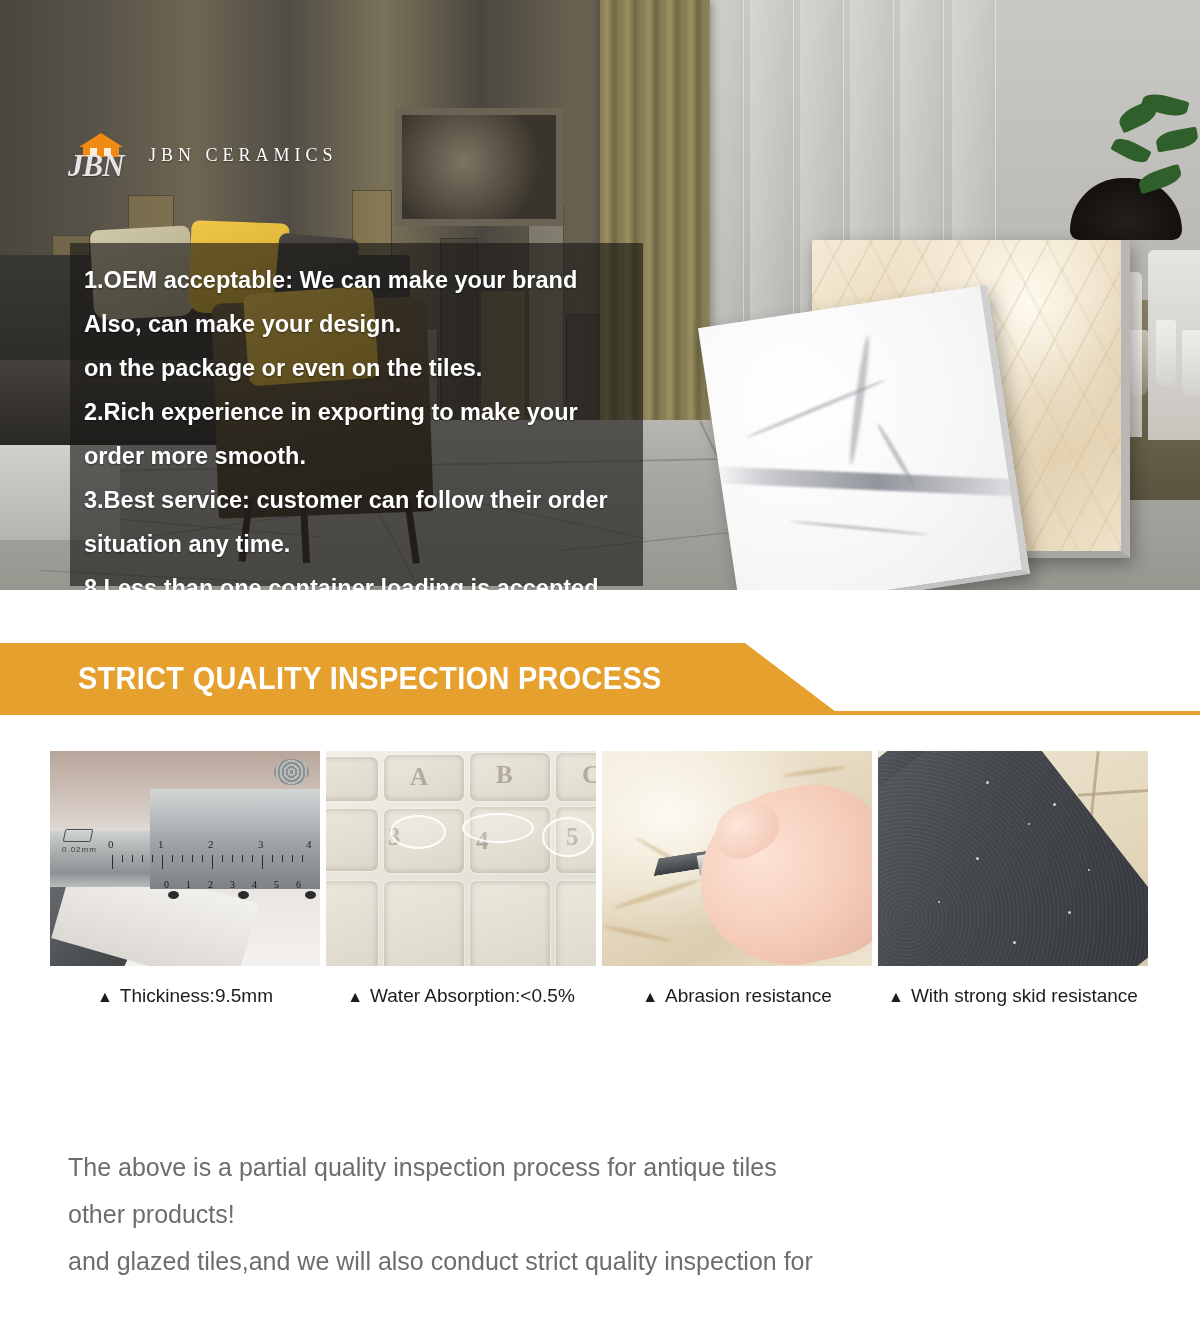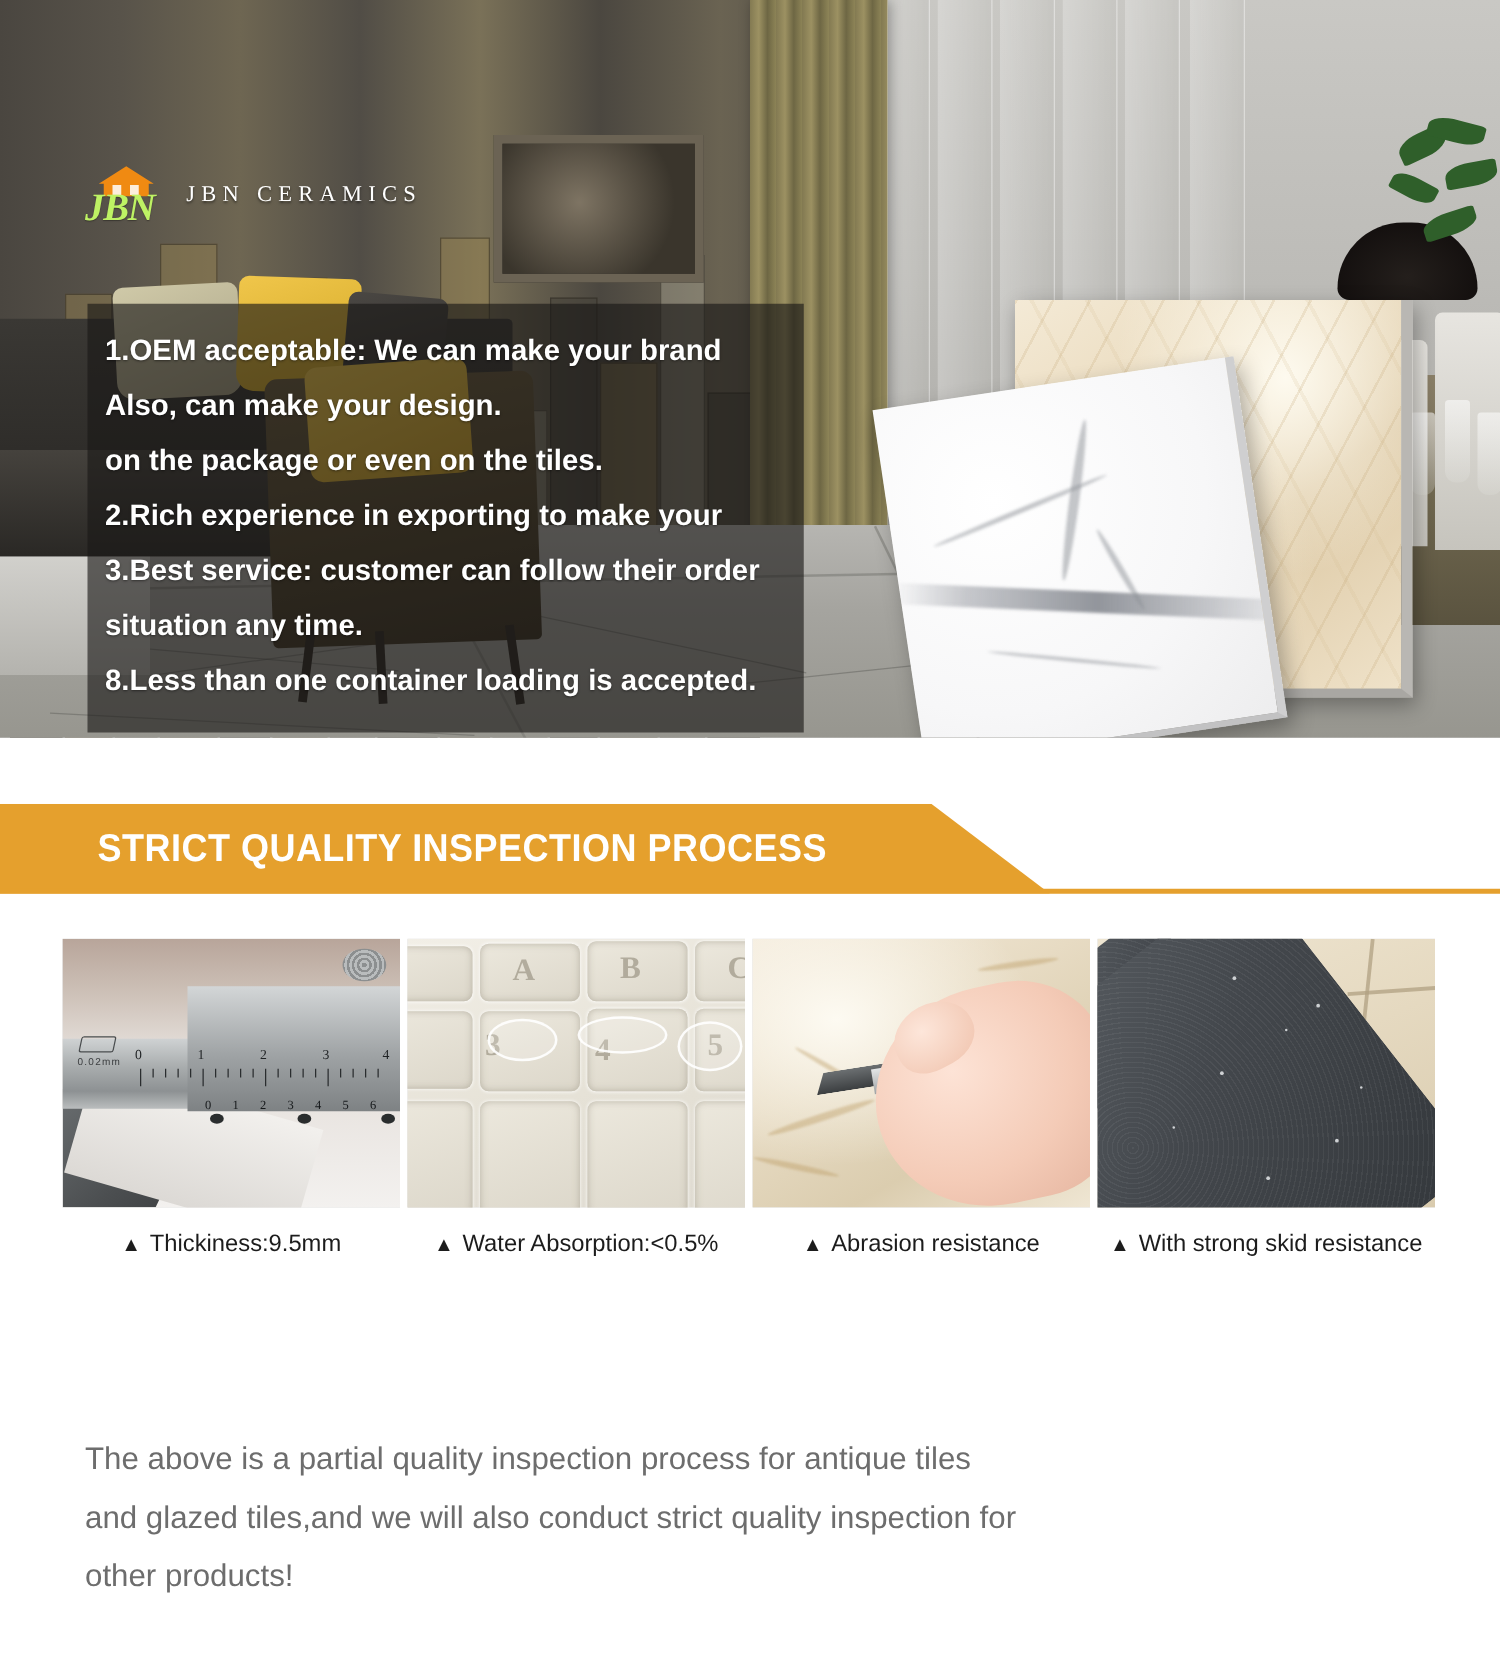--- a/index.html
+++ b/index.html
@@ -186,21 +186,21 @@
     position: absolute; left: 68px; top: 132px;
     display: flex; align-items: center; gap: 13px; z-index: 6;
   }
   .logo-mark { position: relative; width: 68px; height: 50px; }
   .logo-house {
     position: absolute; left: 10px; top: 0; width: 46px; height: 26px;
   }
   .logo-jbn {
     position: absolute; left: 0; bottom: -2px;
     font-size: 31px; font-weight: bold; font-style: italic;
-    color: #bef264; letter-spacing: -1px;
+    color: #e5e5e5; letter-spacing: -1px;
     font-family: "Liberation Serif", serif;
     text-shadow: 0 1px 1px rgba(0,0,0,0.35);
   }
   .logo-sub {
     font-size: 18px; color: #ffffff; letter-spacing: 5px;
     font-family: "Liberation Serif", serif;
     text-shadow: 0 1px 2px rgba(0,0,0,0.5);
     padding-bottom: 3px;
   }
 
@@ -477,20 +477,21 @@
       <div class="vein" style="left:60px;  top:220px; width:140px;height:3px;  transform:rotate(14deg); filter:blur(1.3px);"></div>
       <div class="vein" style="left:175px; top:118px; width:5px;  height:75px; transform:rotate(-22deg); filter:blur(1.1px);"></div>
     </div>
 
     <div class="overlay"></div>
     <div class="features">
       <p>1.OEM acceptable: We can make your brand</p>
       <p>Also, can make your design.</p>
       <p>on the package or even on the tiles.</p>
       <p>2.Rich experience in exporting to make your</p>
+      <p>order more smooth.</p>
       <p>3.Best service: customer can follow their order</p>
       <p>situation any time.</p>
       <p>8.Less than one container loading is accepted.</p>
     </div>
   </div>
 
   <div style="height:53px;"></div>
 
   <div class="banner-wrap" style="height:90px;">
     <div class="banner-bar">
@@ -625,17 +626,17 @@
         <div class="insp-cap">
           <span class="tri">▲</span><span>With strong skid resistance</span>
         </div>
       </div>
 
     </div>
   </div>
 
   <div class="footer-para" style="top:1144px;">
     <p>The above is a partial quality inspection process for antique tiles</p>
+    <p>other products!</p>
     <p>and glazed tiles,and we will also conduct strict quality inspection for</p>
-    <p>other products!</p>
   </div>
 
 </div>
 
 </body></html>

